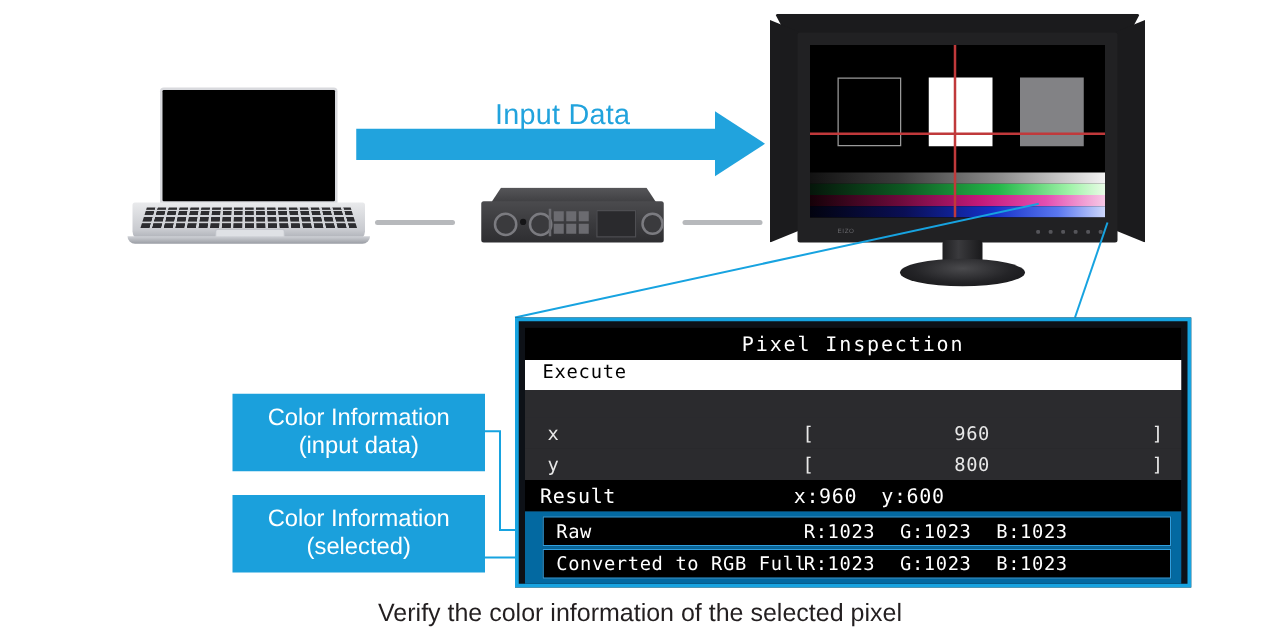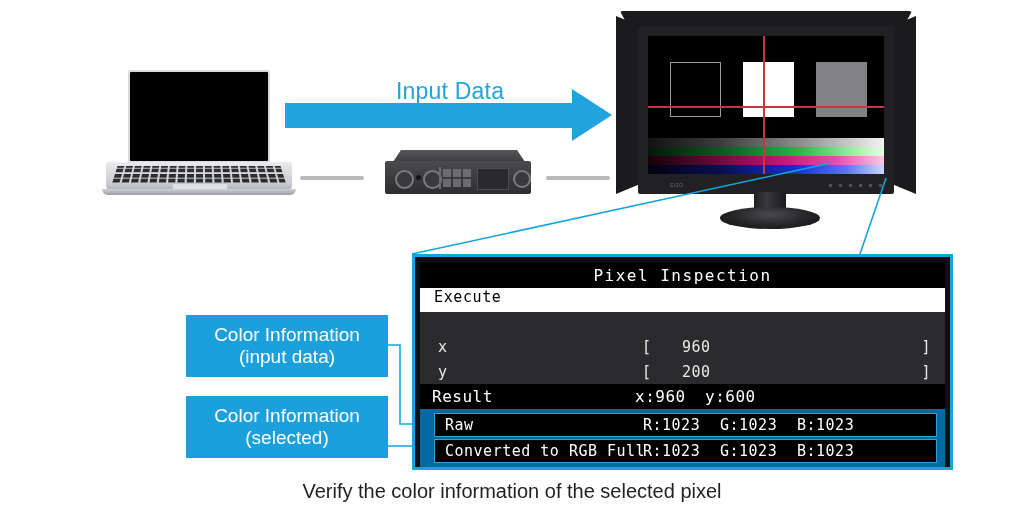--- a/index.html
+++ b/index.html
@@ -184,21 +184,21 @@
     display: flex; align-items: flex-start; padding-left: 14px; letter-spacing: .6px;
   }
   .osd-spacer { height: 22px; background: #2b2b2e; }
   .osd-field {
     height: 25px; background: #2b2b2e; color: #e8e8e8;
     font-family: "DejaVu Sans Mono", monospace; font-size: 15px;
     display: flex; align-items: center; position: relative; letter-spacing: .5px;
   }
   .osd-field .f-label { position: absolute; left: 18px; }
   .osd-field .f-lb { position: absolute; left: 222px; }
-  .osd-field .f-val { position: absolute; left: 262px; width: 110px; text-align: left; }
+  .osd-field .f-val { position: absolute; left: 262px; width: 110px; text-align: right; }
   .osd-field .f-rb { position: absolute; right: 14px; }
   .osd-result {
     height: 25px; background: #000000; color: #ffffff;
     font-family: "DejaVu Sans Mono", monospace; font-size: 16px;
     display: flex; align-items: center; position: relative; letter-spacing: .5px;
   }
   .osd-result .r-label { position: absolute; left: 12px; }
   .osd-result .r-x { position: absolute; left: 215px; }
   .osd-result .r-y { position: absolute; left: 285px; }
   .osd-rowwrap { background: #0369a1; padding: 2px 0; }
@@ -328,21 +328,21 @@
 
       <div class="osd-field">
         <span class="f-label">x</span>
         <span class="f-lb">[</span>
         <span class="f-val">960</span>
         <span class="f-rb">]</span>
       </div>
       <div class="osd-field">
         <span class="f-label">y</span>
         <span class="f-lb">[</span>
-        <span class="f-val">200</span>
+        <span class="f-val">800</span>
         <span class="f-rb">]</span>
       </div>
 
       <div class="osd-result">
         <span class="r-label">Result</span>
         <span class="r-x">x:960</span>
         <span class="r-y">y:600</span>
       </div>
 
       <div class="osd-rowwrap">

